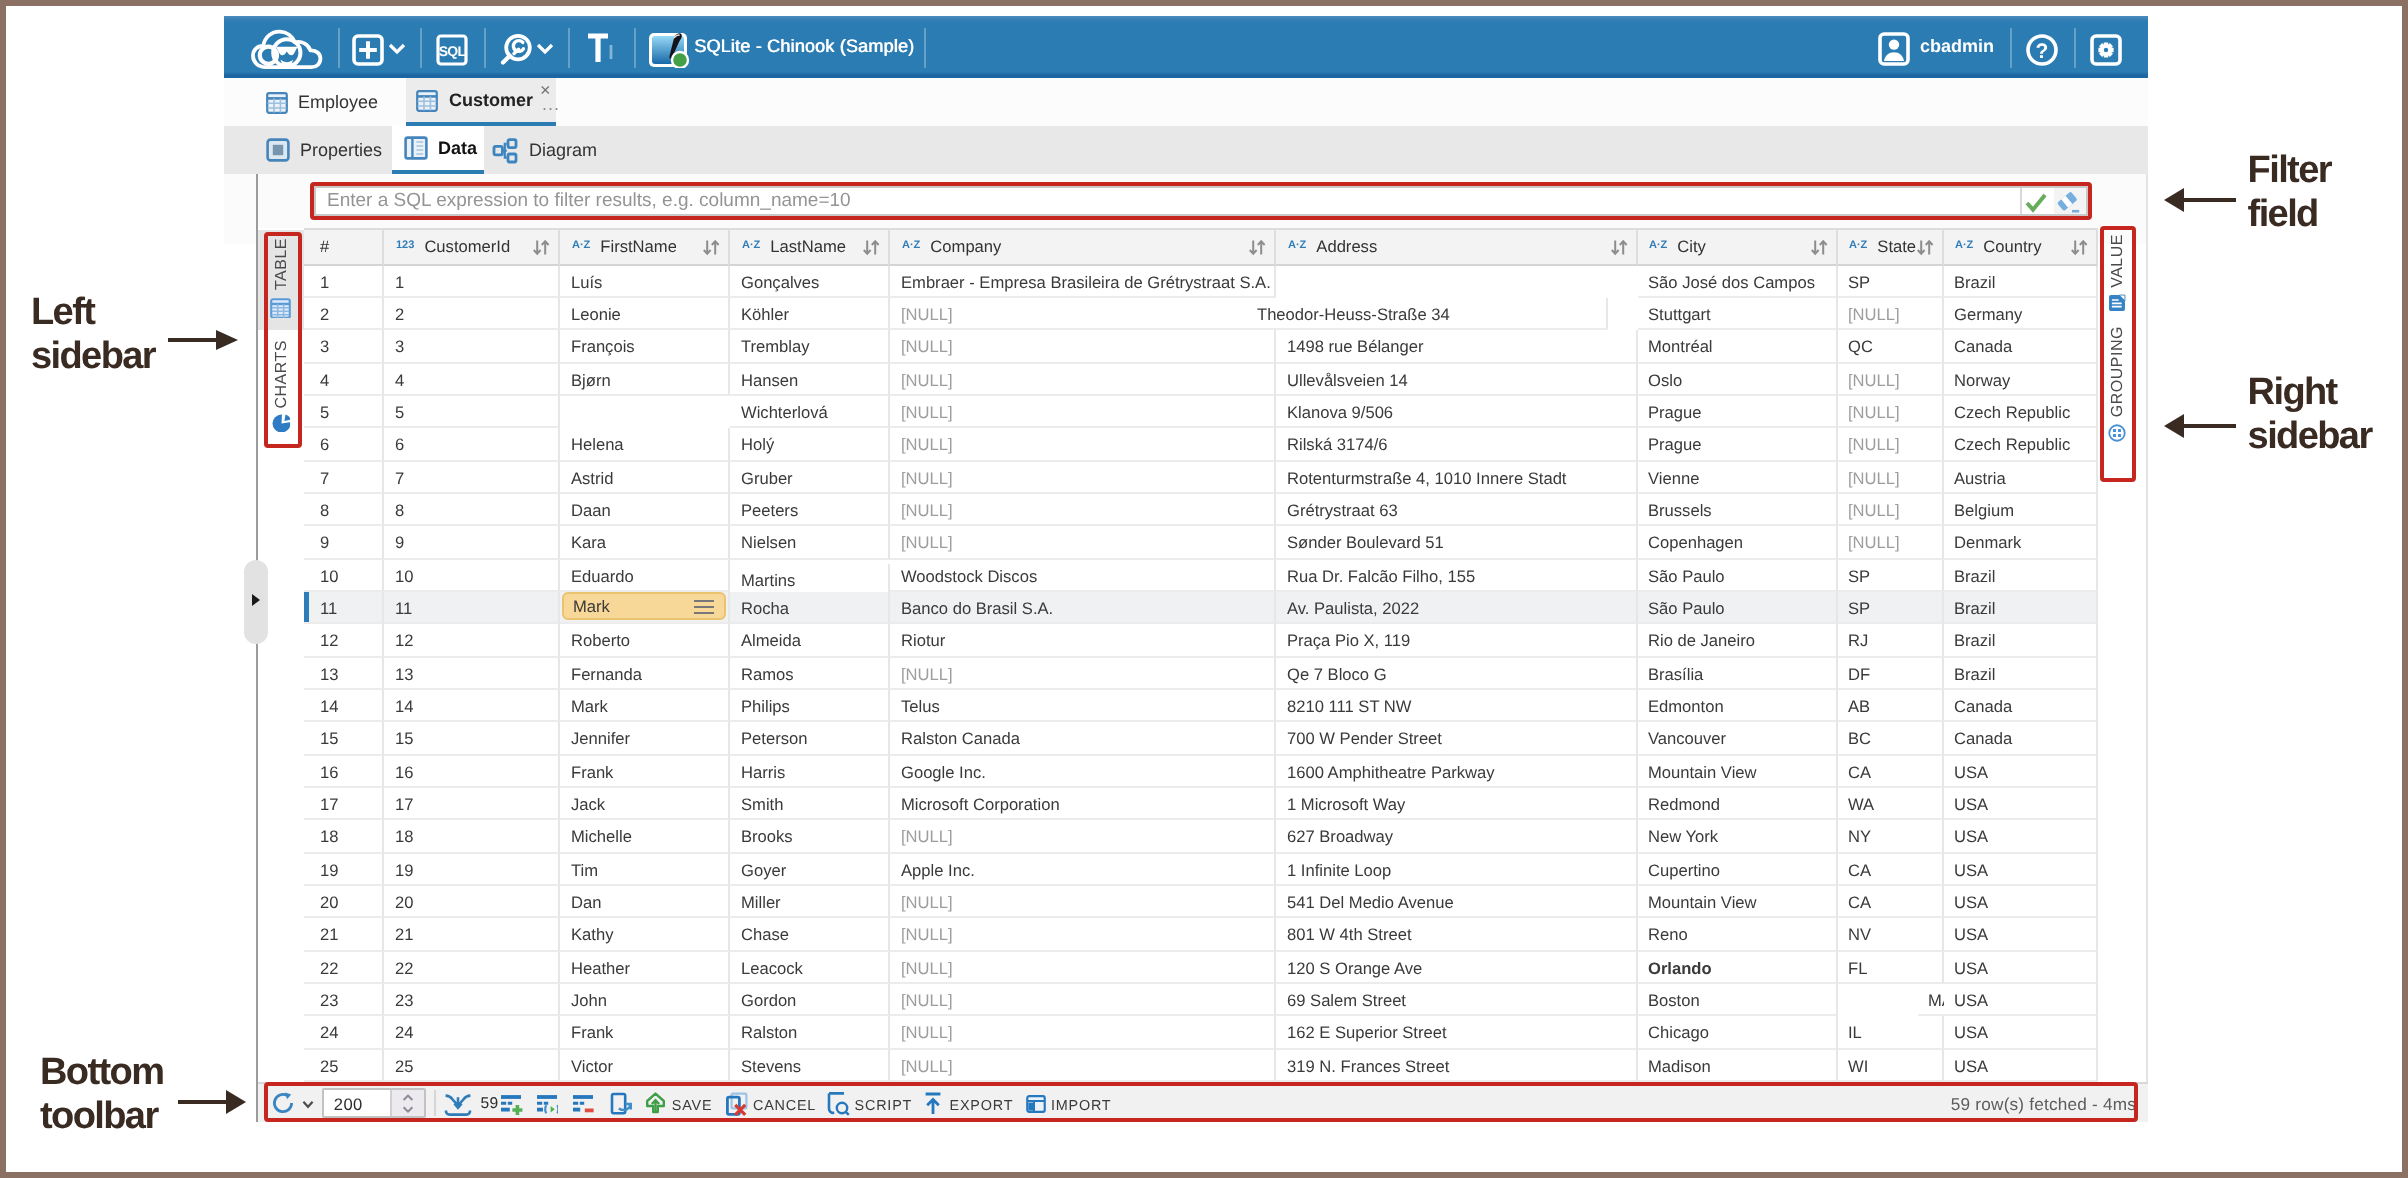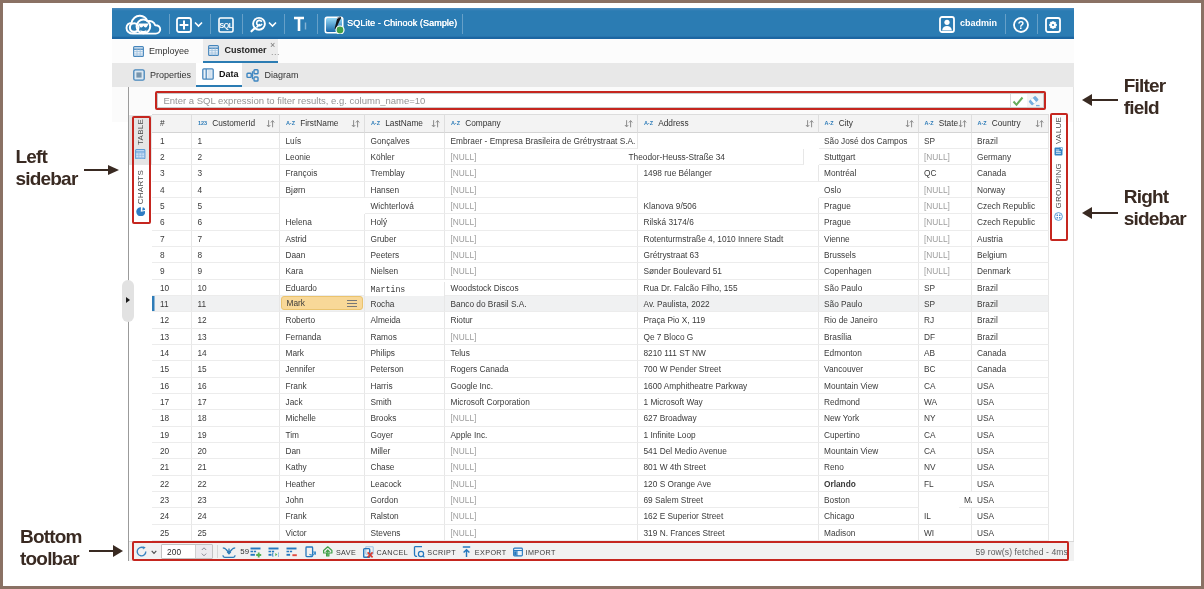--- a/index.html
+++ b/index.html
@@ -338,20 +338,21 @@
 <div class="c nul" style="left:333.0px;top:157.18px;width:193.0px;height:16.34px;">[NULL]</div>
 <div class="c" style="left:526.0px;top:157.18px;width:180.5px;height:16.34px;">1498 rue Bélanger</div>
 <div class="c" style="left:706.5px;top:157.18px;width:100.0px;height:16.34px;">Montréal</div>
 <div class="c" style="left:806.5px;top:157.18px;width:53.0px;height:16.34px;">QC</div>
 <div class="c" style="left:859.5px;top:157.18px;width:77.5px;height:16.34px;">Canada</div>
 <div class="c" style="left:39.5px;top:173.52px;width:40.5px;height:16.34px;padding-left:8.5px;">4</div>
 <div class="c" style="left:80.0px;top:173.52px;width:88.0px;height:16.34px;">4</div>
 <div class="c" style="left:168.0px;top:173.52px;width:85.0px;height:16.34px;">Bjørn</div>
 <div class="c" style="left:253.0px;top:173.52px;width:80.0px;height:16.34px;">Hansen</div>
 <div class="c nul" style="left:333.0px;top:173.52px;width:193.0px;height:16.34px;">[NULL]</div>
+<div class="c" style="left:526.0px;top:173.52px;width:180.5px;height:16.34px;">Ullevålsveien 14</div>
 <div class="c" style="left:706.5px;top:173.52px;width:100.0px;height:16.34px;">Oslo</div>
 <div class="c nul" style="left:806.5px;top:173.52px;width:53.0px;height:16.34px;">[NULL]</div>
 <div class="c" style="left:859.5px;top:173.52px;width:77.5px;height:16.34px;">Norway</div>
 <div class="c" style="left:39.5px;top:189.86px;width:40.5px;height:16.34px;padding-left:8.5px;">5</div>
 <div class="c" style="left:80.0px;top:189.86px;width:88.0px;height:16.34px;">5</div>
 <div class="c" style="left:168.0px;top:206px;width:85.0px;height:16.34px;">František</div>
 <div class="c" style="left:253.0px;top:189.86px;width:80.0px;height:16.34px;">Wichterlová</div>
 <div class="c nul" style="left:333.0px;top:189.86px;width:193.0px;height:16.34px;">[NULL]</div>
 <div class="c" style="left:526.0px;top:189.86px;width:180.5px;height:16.34px;">Klanova 9/506</div>
 <div class="c" style="left:706.5px;top:189.86px;width:100.0px;height:16.34px;">Prague</div>
@@ -389,21 +390,21 @@
 <div class="c" style="left:168.0px;top:255.22px;width:85.0px;height:16.34px;">Kara</div>
 <div class="c" style="left:253.0px;top:255.22px;width:80.0px;height:16.34px;">Nielsen</div>
 <div class="c nul" style="left:333.0px;top:255.22px;width:193.0px;height:16.34px;">[NULL]</div>
 <div class="c" style="left:526.0px;top:255.22px;width:180.5px;height:16.34px;">Sønder Boulevard 51</div>
 <div class="c" style="left:706.5px;top:255.22px;width:100.0px;height:16.34px;">Copenhagen</div>
 <div class="c nul" style="left:806.5px;top:255.22px;width:53.0px;height:16.34px;">[NULL]</div>
 <div class="c" style="left:859.5px;top:255.22px;width:77.5px;height:16.34px;">Denmark</div>
 <div class="c" style="left:39.5px;top:271.56px;width:40.5px;height:16.34px;padding-left:8.5px;">10</div>
 <div class="c" style="left:80.0px;top:271.56px;width:88.0px;height:16.34px;">10</div>
 <div class="c" style="left:168.0px;top:271.56px;width:85.0px;height:16.34px;">Eduardo</div>
-<div class="c" style="left:253.0px;top:274px;width:80.0px;height:16.34px;font-family:Liberation Mono, monospace;">Martins</div>
+<div class="c" style="left:253.0px;top:274px;width:80.0px;height:16.34px;">Martins</div>
 <div class="c" style="left:333.0px;top:271.56px;width:193.0px;height:16.34px;">Woodstock Discos</div>
 <div class="c" style="left:526.0px;top:271.56px;width:180.5px;height:16.34px;">Rua Dr. Falcão Filho, 155</div>
 <div class="c" style="left:706.5px;top:271.56px;width:100.0px;height:16.34px;">São Paulo</div>
 <div class="c" style="left:806.5px;top:271.56px;width:53.0px;height:16.34px;">SP</div>
 <div class="c" style="left:859.5px;top:271.56px;width:77.5px;height:16.34px;">Brazil</div>
 <div class="c" style="left:39.5px;top:287.90px;width:40.5px;height:16.34px;background:#f0f1f2;padding-left:8.5px;box-shadow:inset 2.5px 0 0 #2e7cb8;">11</div>
 <div class="c" style="left:80.0px;top:287.90px;width:88.0px;height:16.34px;background:#f0f1f2;">11</div>
 <div class="c" style="left:168.0px;top:287.90px;width:85.0px;height:16.34px;background:#f0f1f2;padding:0;">
       <div class="edcell">
         <span>Mark</span>
@@ -444,21 +445,21 @@
 <div class="c" style="left:253.0px;top:336.92px;width:80.0px;height:16.34px;">Philips</div>
 <div class="c" style="left:333.0px;top:336.92px;width:193.0px;height:16.34px;">Telus</div>
 <div class="c" style="left:526.0px;top:336.92px;width:180.5px;height:16.34px;">8210 111 ST NW</div>
 <div class="c" style="left:706.5px;top:336.92px;width:100.0px;height:16.34px;">Edmonton</div>
 <div class="c" style="left:806.5px;top:336.92px;width:53.0px;height:16.34px;">AB</div>
 <div class="c" style="left:859.5px;top:336.92px;width:77.5px;height:16.34px;">Canada</div>
 <div class="c" style="left:39.5px;top:353.26px;width:40.5px;height:16.34px;padding-left:8.5px;">15</div>
 <div class="c" style="left:80.0px;top:353.26px;width:88.0px;height:16.34px;">15</div>
 <div class="c" style="left:168.0px;top:353.26px;width:85.0px;height:16.34px;">Jennifer</div>
 <div class="c" style="left:253.0px;top:353.26px;width:80.0px;height:16.34px;">Peterson</div>
-<div class="c" style="left:333.0px;top:353.26px;width:193.0px;height:16.34px;">Rogers Canada</div>
+<div class="c" style="left:333.0px;top:353.26px;width:193.0px;height:16.34px;">Ralston Canada</div>
 <div class="c" style="left:526.0px;top:353.26px;width:180.5px;height:16.34px;">700 W Pender Street</div>
 <div class="c" style="left:706.5px;top:353.26px;width:100.0px;height:16.34px;">Vancouver</div>
 <div class="c" style="left:806.5px;top:353.26px;width:53.0px;height:16.34px;">BC</div>
 <div class="c" style="left:859.5px;top:353.26px;width:77.5px;height:16.34px;">Canada</div>
 <div class="c" style="left:39.5px;top:369.60px;width:40.5px;height:16.34px;padding-left:8.5px;">16</div>
 <div class="c" style="left:80.0px;top:369.60px;width:88.0px;height:16.34px;">16</div>
 <div class="c" style="left:168.0px;top:369.60px;width:85.0px;height:16.34px;">Frank</div>
 <div class="c" style="left:253.0px;top:369.60px;width:80.0px;height:16.34px;">Harris</div>
 <div class="c" style="left:333.0px;top:369.60px;width:193.0px;height:16.34px;">Google Inc.</div>
 <div class="c" style="left:526.0px;top:369.60px;width:180.5px;height:16.34px;">1600 Amphitheatre Parkway</div>

